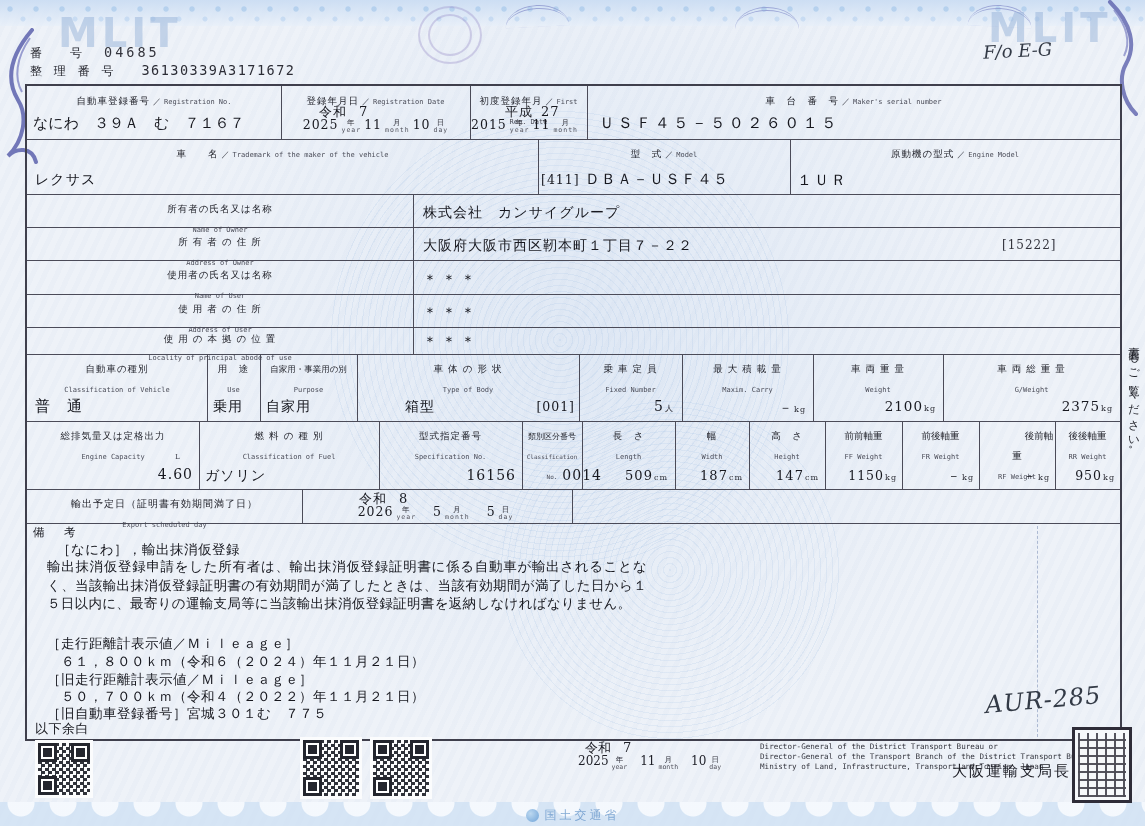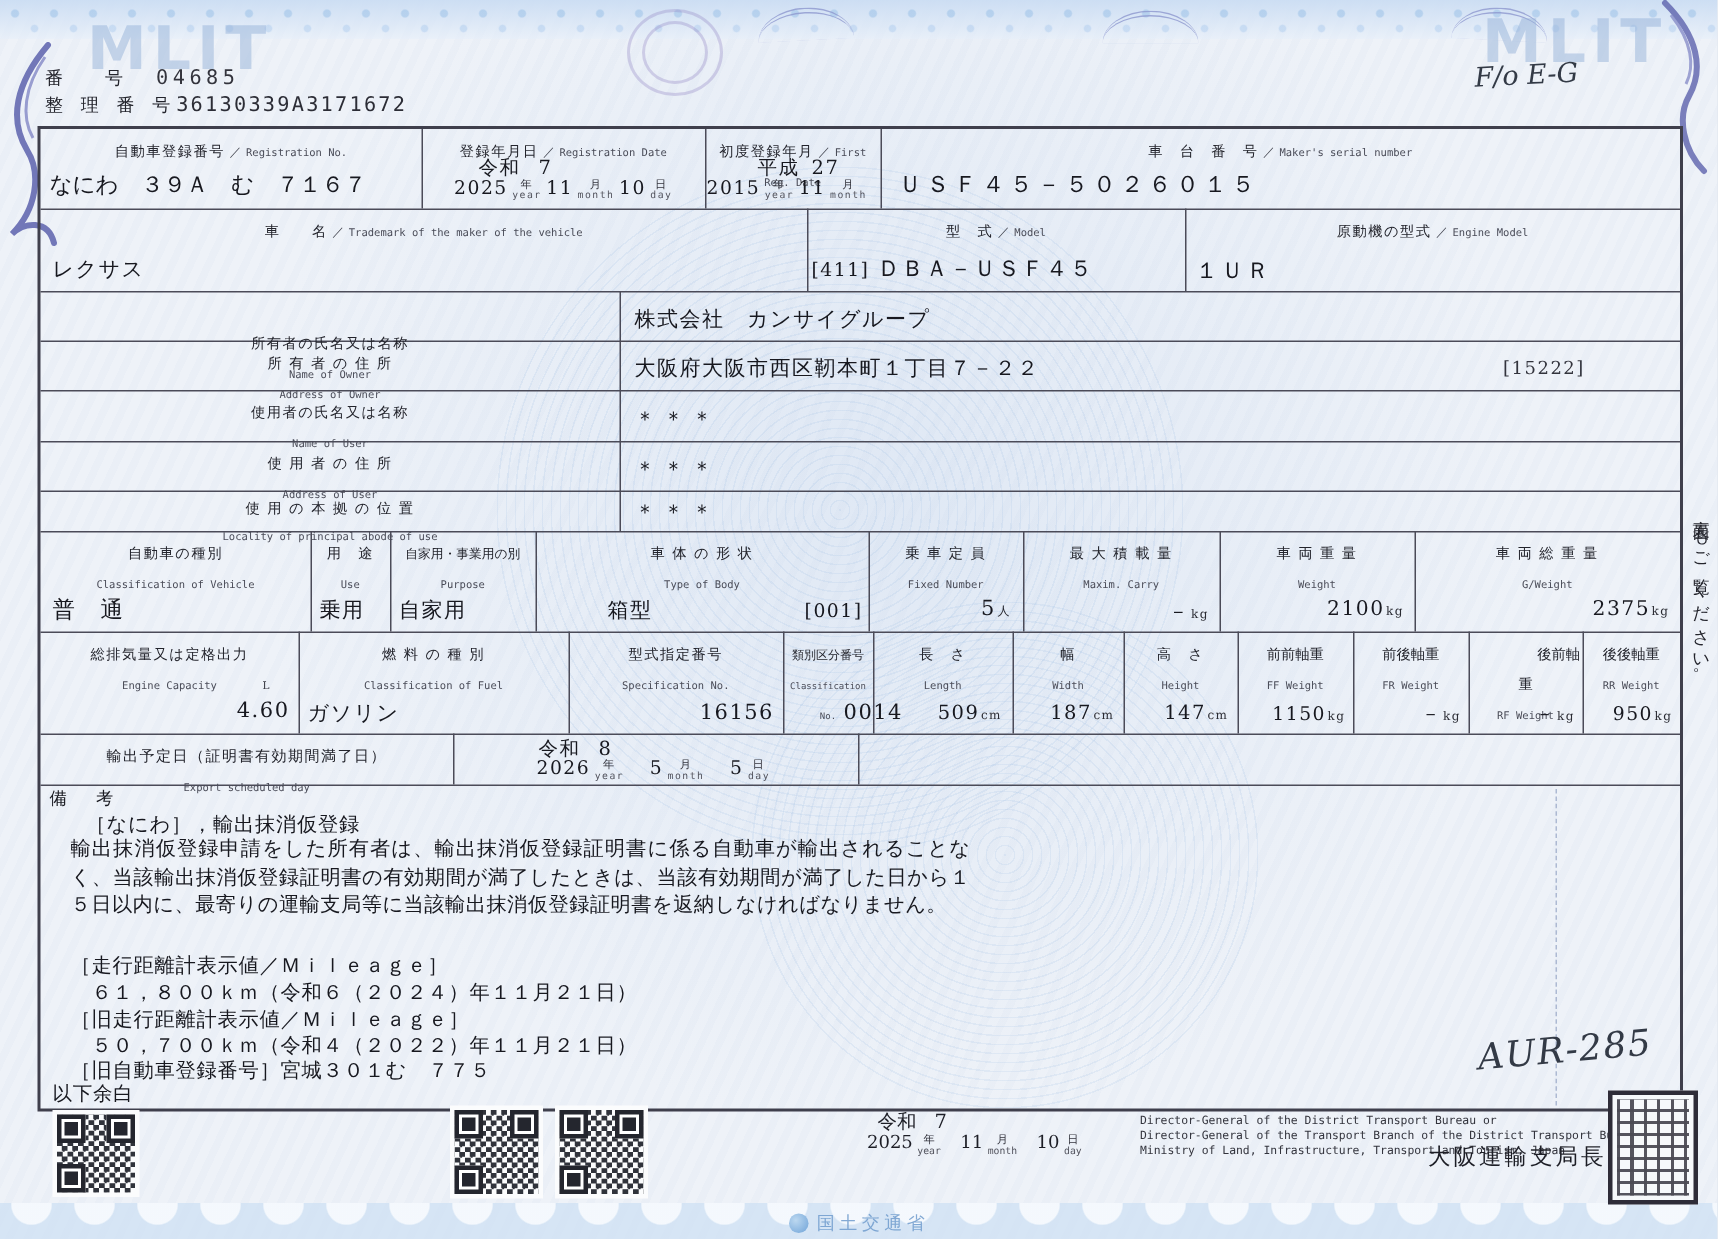--- a/index.html
+++ b/index.html
@@ -80,21 +80,21 @@
     <path d="M8,2 C30,24 34,46 24,64 C16,78 20,100 34,114" fill="none" stroke="#5c61ad" stroke-width="4" stroke-linecap="round" opacity="0.8"></path>
     <path d="M12,10 C26,28 28,44 22,56" fill="none" stroke="#8287c5" stroke-width="2" opacity="0.75"></path>
   </svg>
 
   <div class="abs" style="left:30px;top:44px;display:flex;align-items:baseline;">
     <span class="abs hjp" style="position:static;font-size:12px;letter-spacing:8px;">番　号</span>
     <span class="mono" style="font-size:13.5px;letter-spacing:3px;margin-left:14px;color:#33343d;">04685</span>
   </div>
   <div class="abs" style="left:30px;top:62px;display:flex;align-items:baseline;">
     <span class="hjp" style="font-size:12px;letter-spacing:4px;">整 理 番 号</span>
-    <span class="mono" style="font-size:13.5px;letter-spacing:1.5px;margin-left:0;color:#2c2d36;">36130339A3171672</span>
+    <span class="mono" style="font-size:13.5px;letter-spacing:1.5px;margin-left:24px;color:#2c2d36;">36130339A3171672</span>
   </div>
   <div class="abs hand" style="left:983px;top:40px;font-size:18px;transform:rotate(-3deg);">F/o E-G</div>
 
   <div class="abs tbl">
 
     <div class="h" style="top:53px;"></div>
     <div class="h" style="top:108px;"></div>
     <div class="h" style="top:141px;"></div>
     <div class="h" style="top:174px;"></div>
     <div class="h" style="top:208px;"></div>
@@ -191,21 +191,21 @@
     <div class="hdr" style="left:763px;top:56px;width:330px;">
       <span class="hjp">原動機の型式</span><span class="slash">／</span><span class="hen">Engine Model</span>
     </div>
     <div class="val" style="left:8px;top:85px;">レクサス</div>
     <div class="val" style="left:514px;top:84px;">
       <span style="font-size:12.5px;">[411]</span>
       <span style="font-size:15px;letter-spacing:1px;">ＤＢＡ－ＵＳＦ４５</span>
     </div>
     <div class="val" style="left:770px;top:85px;font-size:15px;letter-spacing:2px;">１ＵＲ</div>
 
-    <div class="hdr" style="left:0;top:111px;width:386px;margin-top:20px;">
+    <div class="hdr" style="left:0;top:111px;width:386px;">
       <span class="hjp">所有者の氏名又は名称</span><br>
       <span class="hen">Name of Owner</span>
     </div>
     <div class="val" style="left:396px;top:118px;">株式会社　カンサイグループ</div>
 
     <div class="hdr" style="left:0;top:144px;width:386px;">
       <span class="hjp">所 有 者 の 住 所</span><br>
       <span class="hen">Address of Owner</span>
     </div>
     <div class="val" style="left:396px;top:151px;">大阪府大阪市西区靭本町１丁目７－２２</div>

